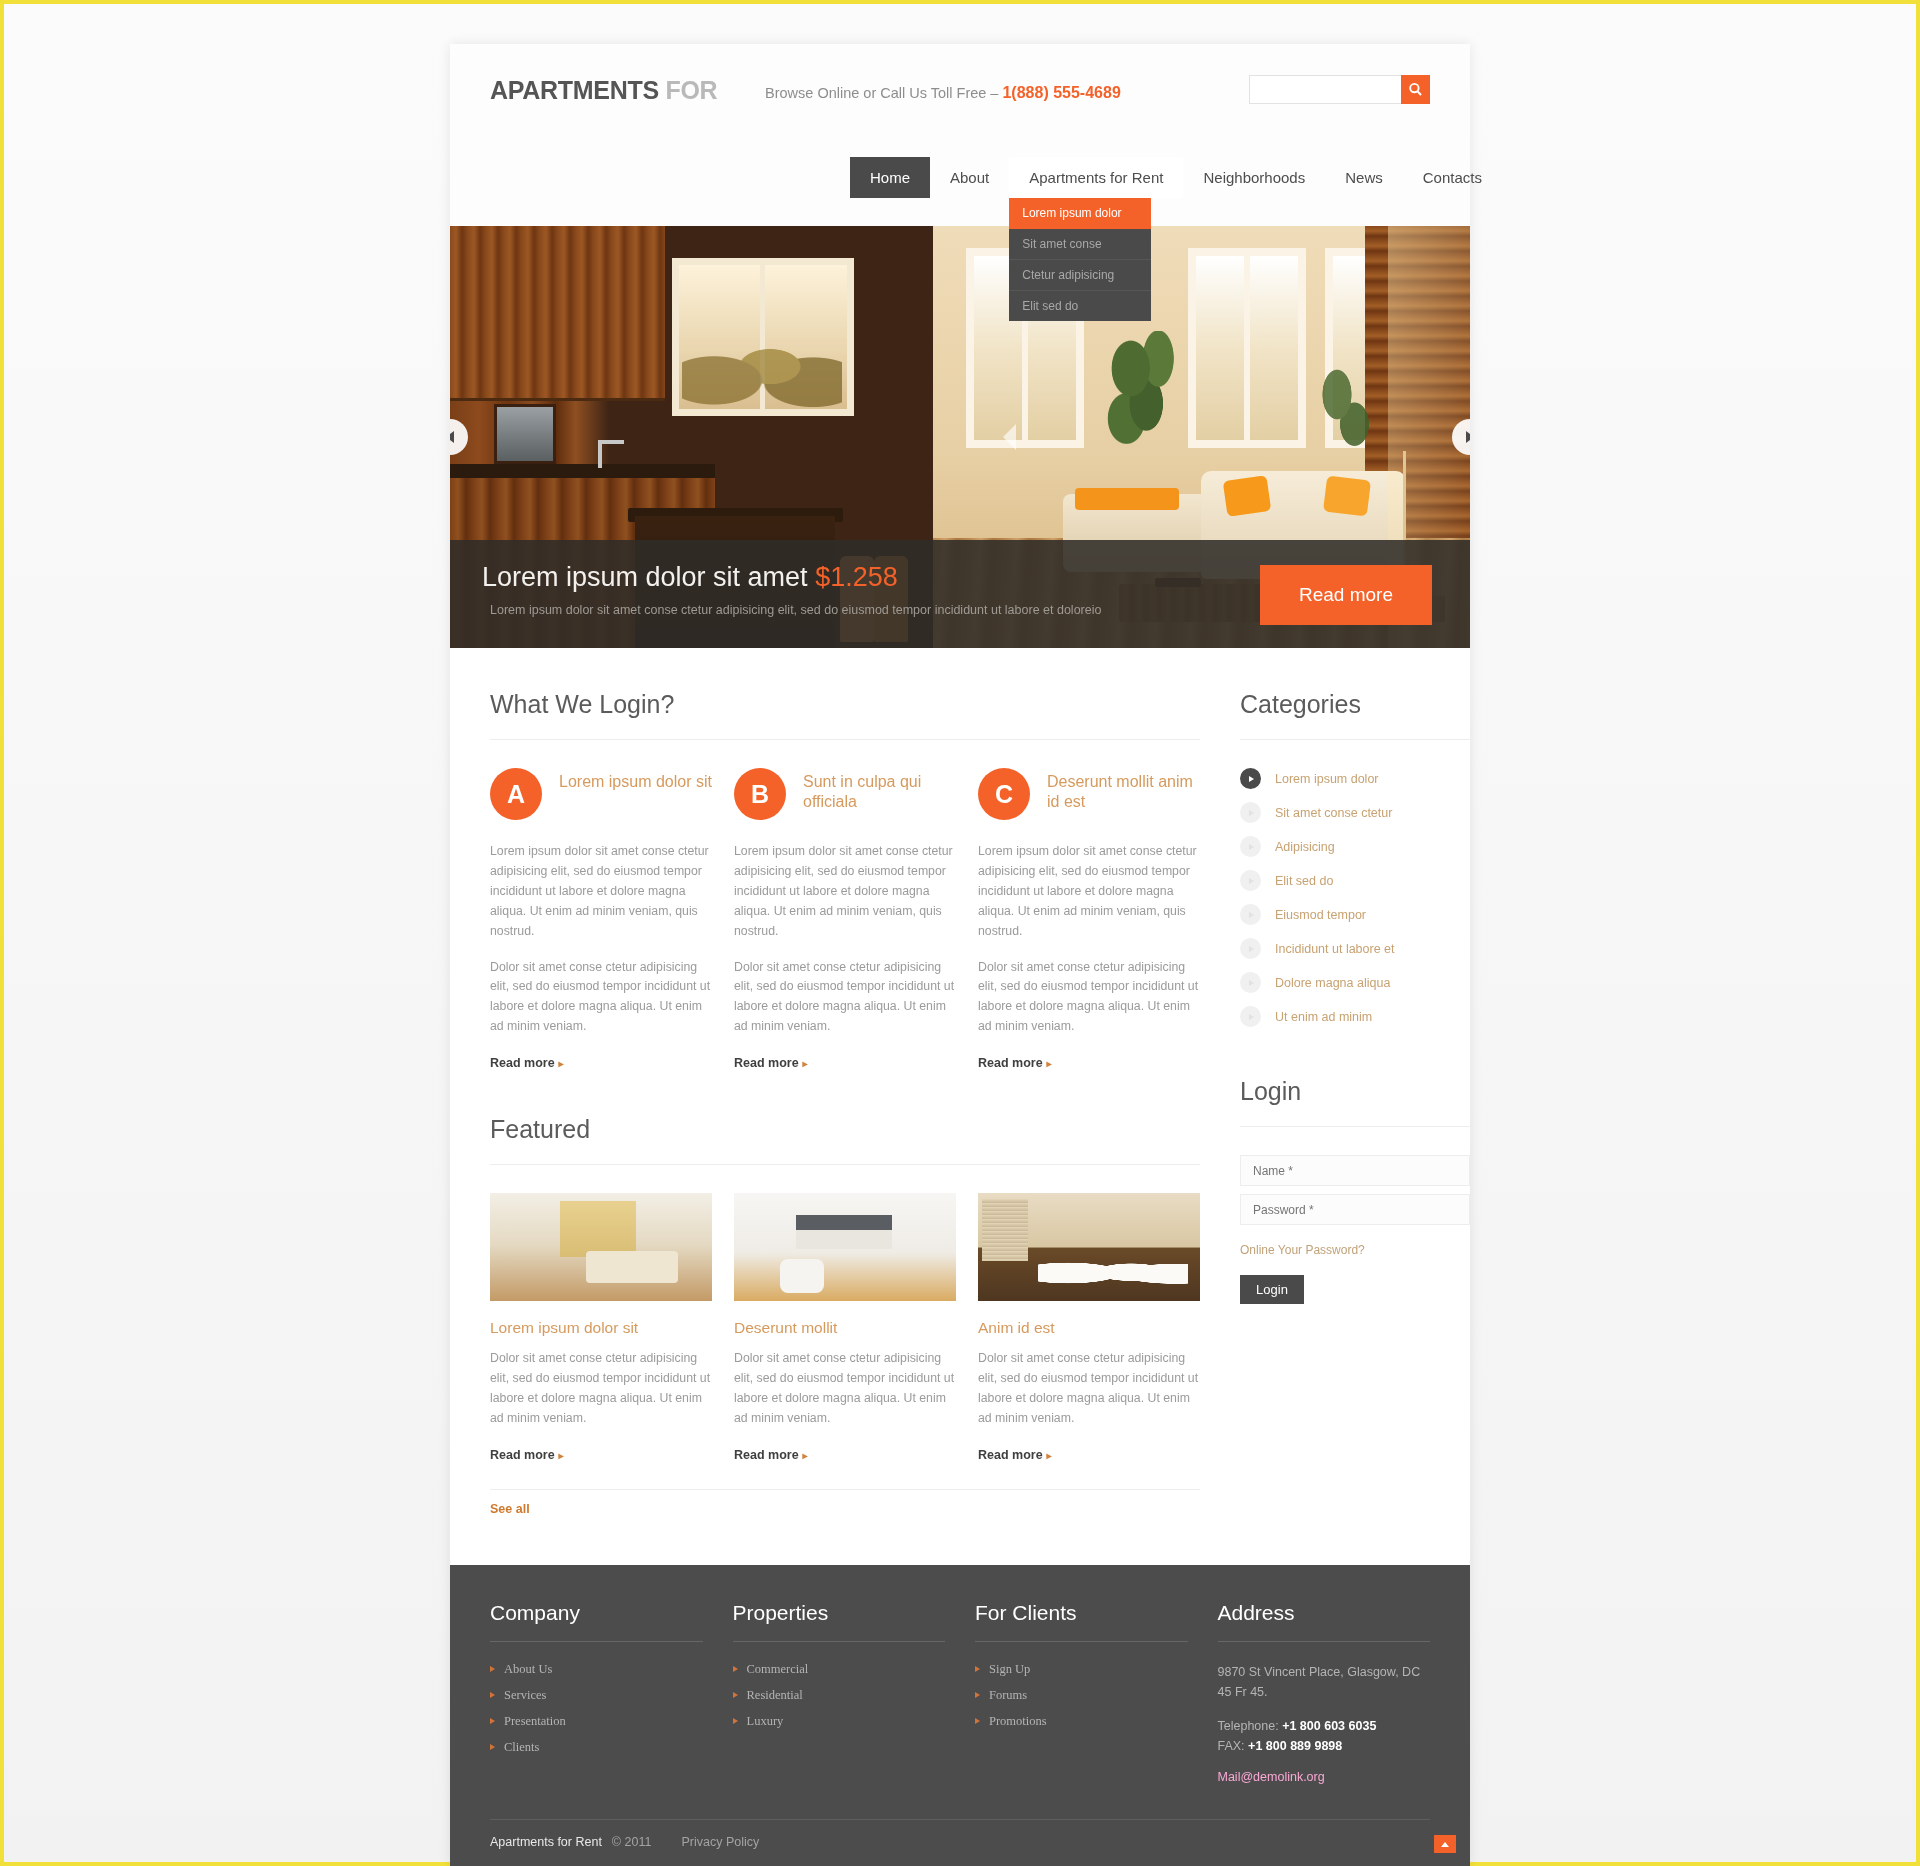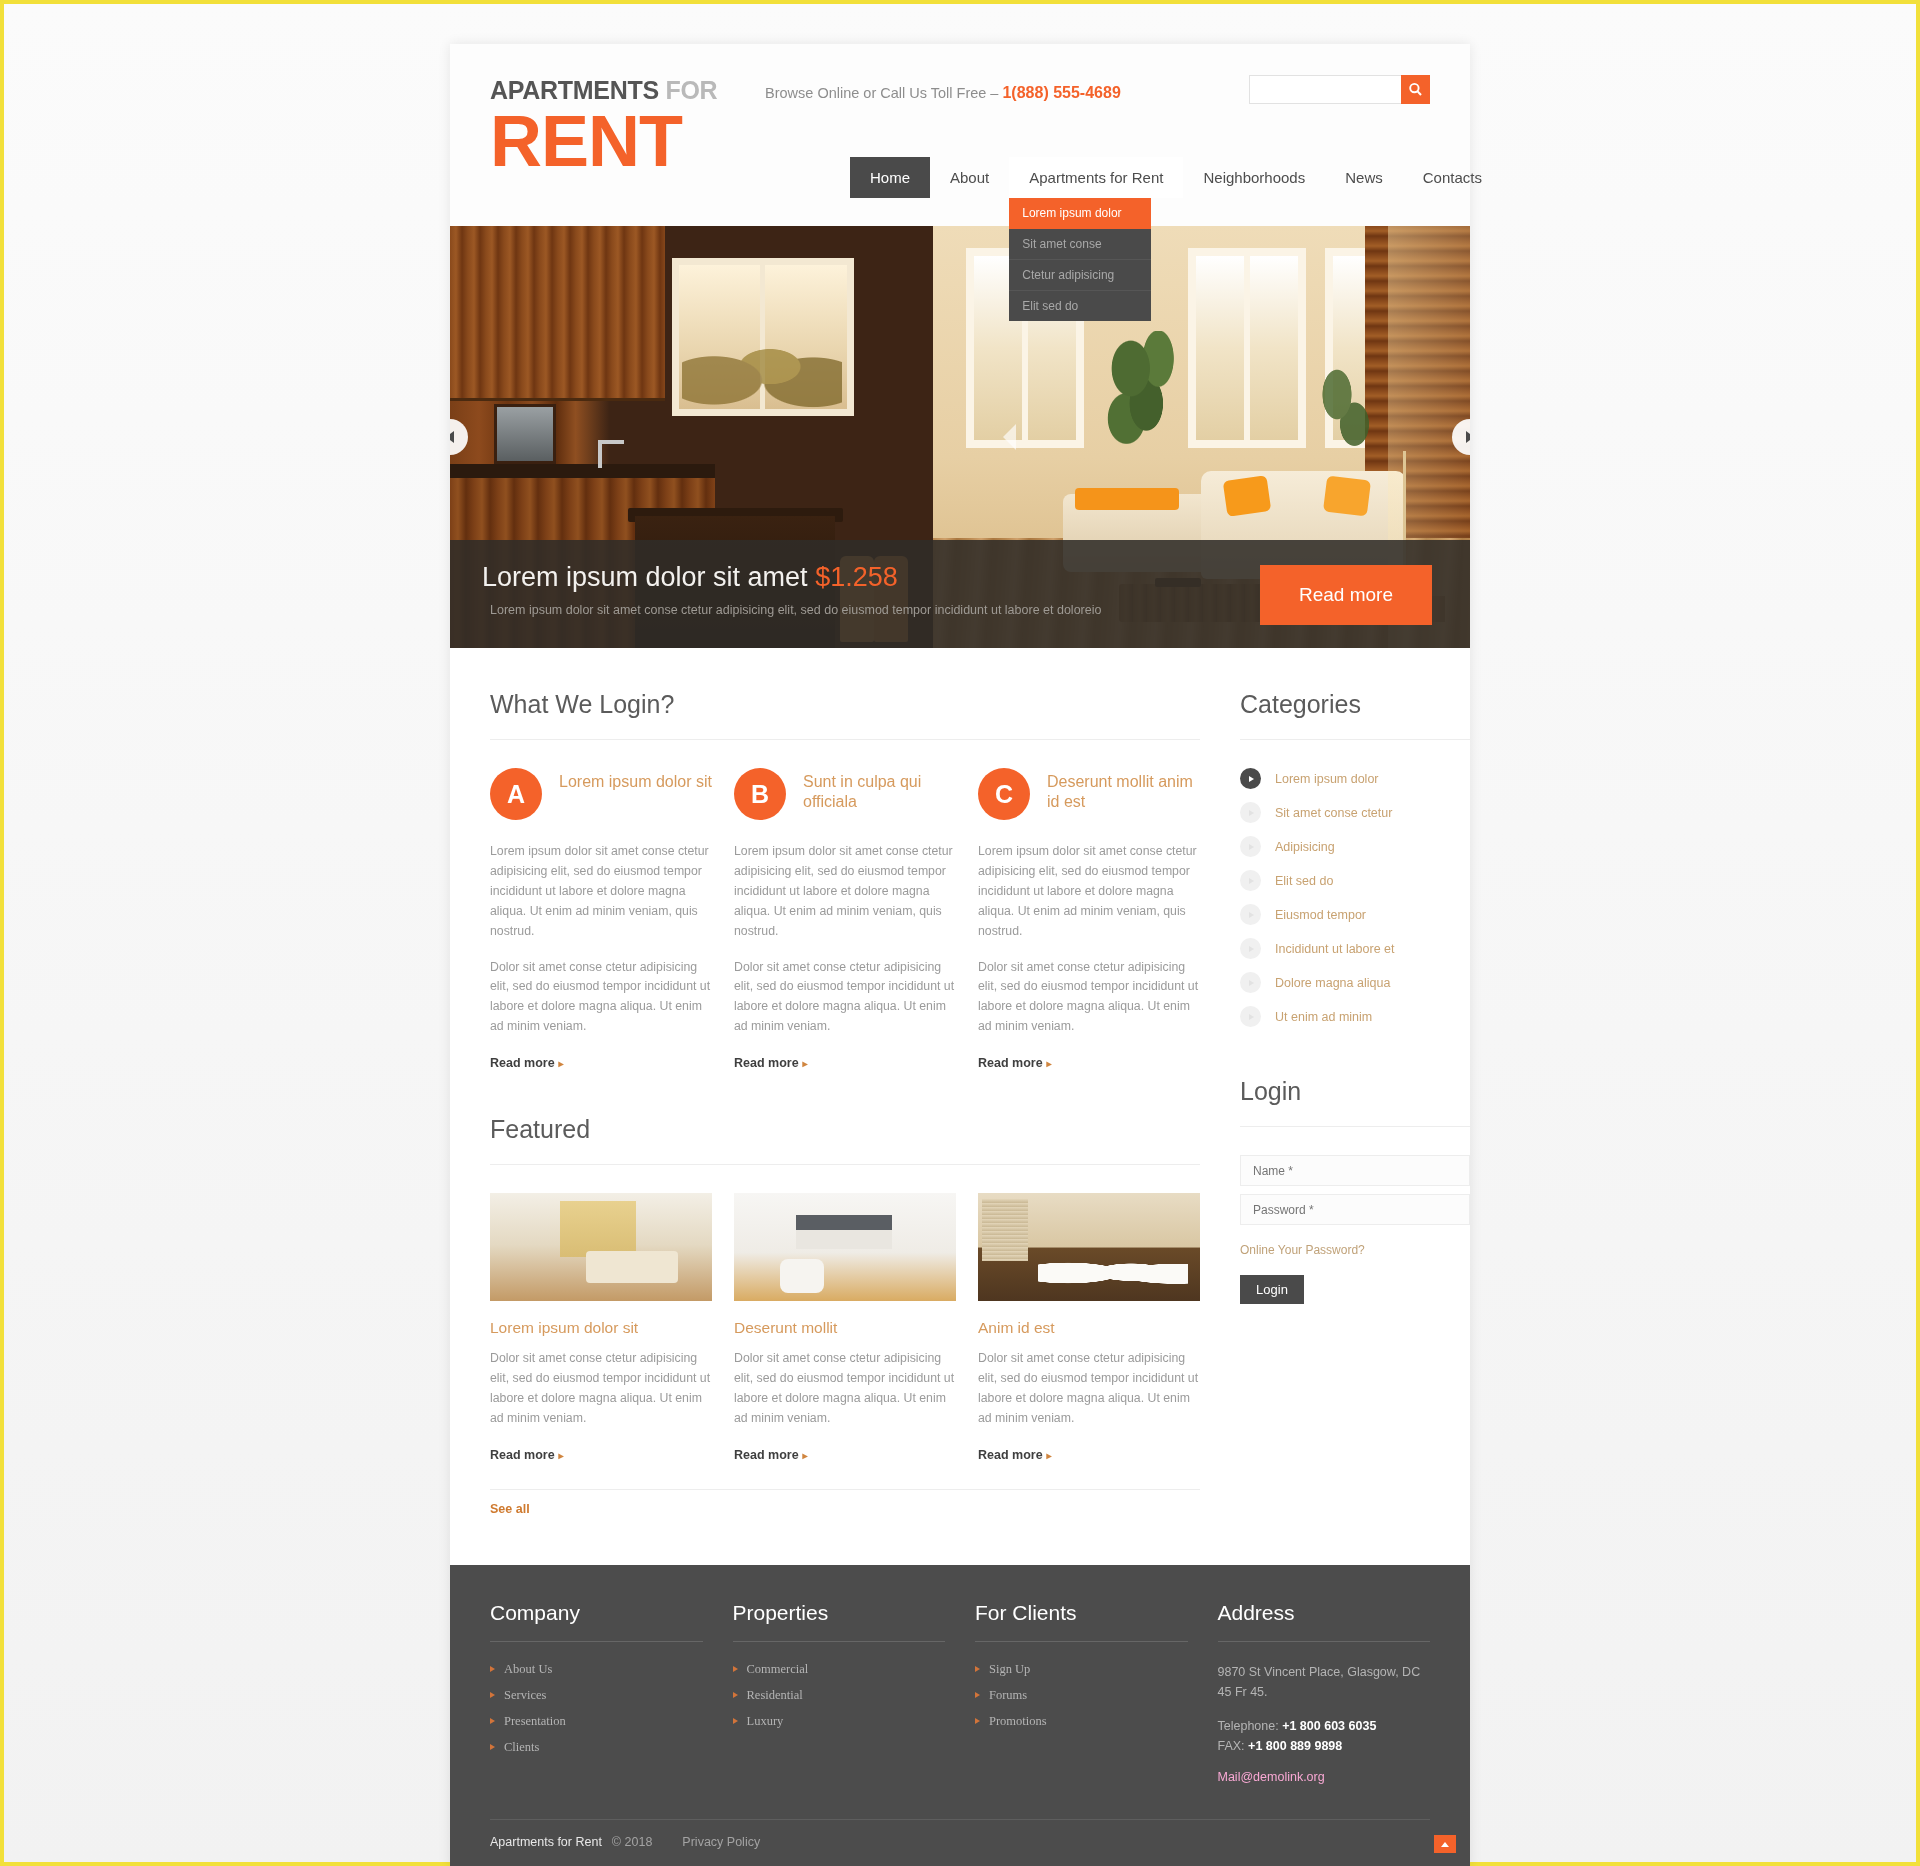--- a/index.html
+++ b/index.html
@@ -637,21 +637,20 @@
 
 <div class="site">
 
   <div class="header">
 
     <div class="logo">
       <div class="logo-top">
         <span>APARTMENTS</span>
         <span class="light">FOR</span>
       </div>
-      <div class="logo-main">RENT</div>
     </div>
 
     <div class="toll-free">
       <span>Browse Online or Call Us Toll Free – </span><span class="phone">1(888) 555-4689</span>
     </div>
 
     <div class="search-wrap">
       <input class="search-input" type="text" placeholder="" style="">
       <button class="search-btn">
         <svg width="15" height="15" viewBox="0 0 15 15">
@@ -961,21 +960,21 @@
         <div class="addr-line">
           <span>FAX: </span><b>+1 800 889 9898</b>
         </div>
         <a class="mail-link" href="#">Mail@demolink.org</a>
       </div>
 
     </div>
 
     <div class="copyright">
       <span class="copy-brand">Apartments for Rent</span>
-      <span class="copy-year">© 2018</span>
+      <span class="copy-year">© 2011</span>
       <a class="privacy" href="#">Privacy Policy</a>
     </div>
 
     <div class="to-top">
       <span class="tri-up"></span>
     </div>
   </div>
 
 </div>
 

